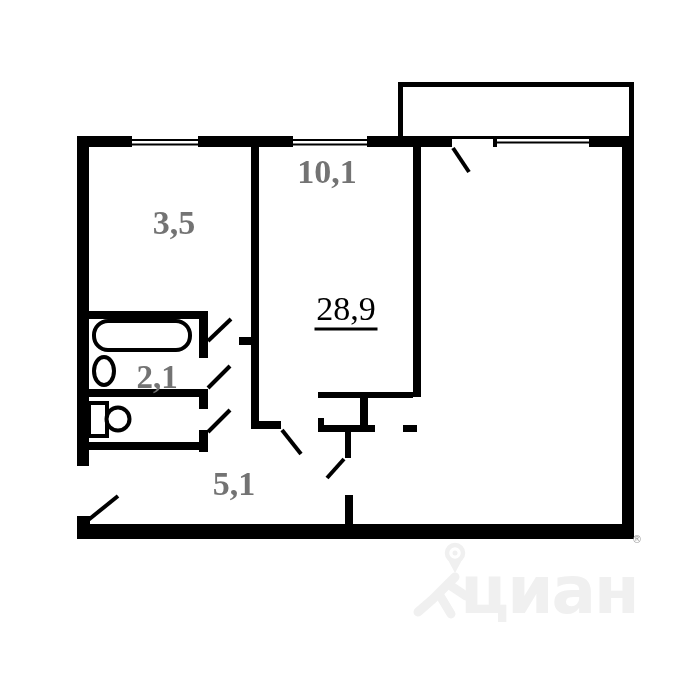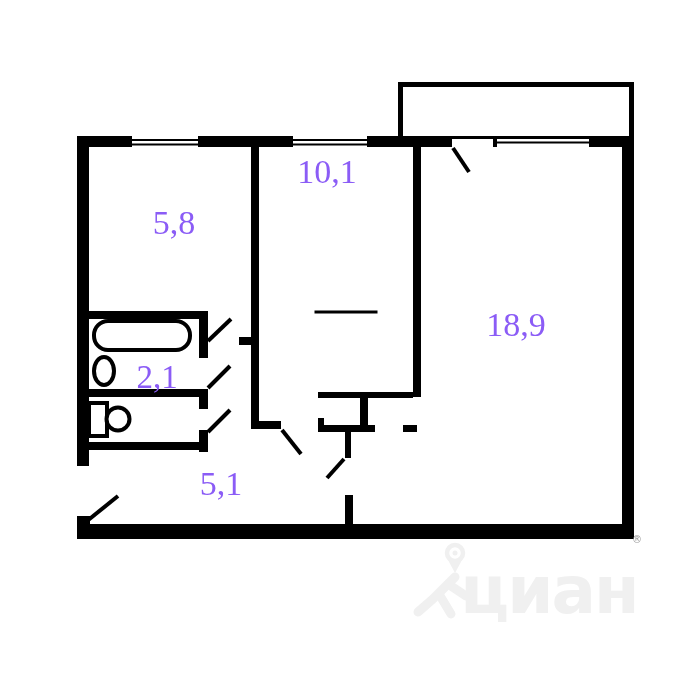--- a/index.html
+++ b/index.html
@@ -7,24 +7,25 @@
     position:relative;
     width:700px;height:700px;
     background:#ffffff;
     overflow:hidden;
     font-family:"Liberation Serif","DejaVu Serif",serif;
   }
   .plan-svg{position:absolute;left:0;top:0;}
   .room-label{
     position:absolute;
     transform:translate(-50%,-50%);
-    color:#8b5cf6;
+    color:#737373;
     font-size:34px;
     white-space:nowrap;
     line-height:1;
+    font-weight:bold;
   }
   .room-label.small{font-size:33px;}
   .area-fraction{
     position:absolute;
     left:346px;top:312px;
     transform:translate(-50%,-50%);
     display:flex;
     flex-direction:column;
     align-items:center;
     color:#000;
@@ -129,29 +130,29 @@
         <g stroke-width="9" stroke-linecap="round">
           <polyline points="455,577 433,599 418,612" fill="none"></polyline>
           <line x1="439" y1="594" x2="451" y2="614"></line>
           <line x1="448" y1="584" x2="466" y2="596"></line>
         </g>
       </g>
       <text x="549" y="613" text-anchor="middle" fill="#f0f0f0" font-family="DejaVu Sans, Liberation Sans, sans-serif" font-size="66" font-weight="bold" letter-spacing="-2">циан</text>
     </g>
   </svg>
 
-  <div class="room-label" style="left:174px;top:223px;">5,8</div>
+  <div class="room-label" style="left:174px;top:223px;">3,5</div>
 
   <div class="room-label" style="left:327px;top:172px;">10,1</div>
 
-  <div class="room-label" style="left:516px;top:325px;">18,9</div>
 
   <div class="room-label small" style="left:157px;top:377px;">2,1</div>
 
-  <div class="room-label" style="left:221px;top:484px;text-align:center;">5,1</div>
+  <div class="room-label" style="left:234px;top:484px;text-align:center;">5,1</div>
 
   <div class="area-fraction">
+    <div class="num">28,9</div>
     <div class="frac-line"></div>
   </div>
 
   <div class="wm-reg">®</div>
 
 </div>
 
 </body></html>

